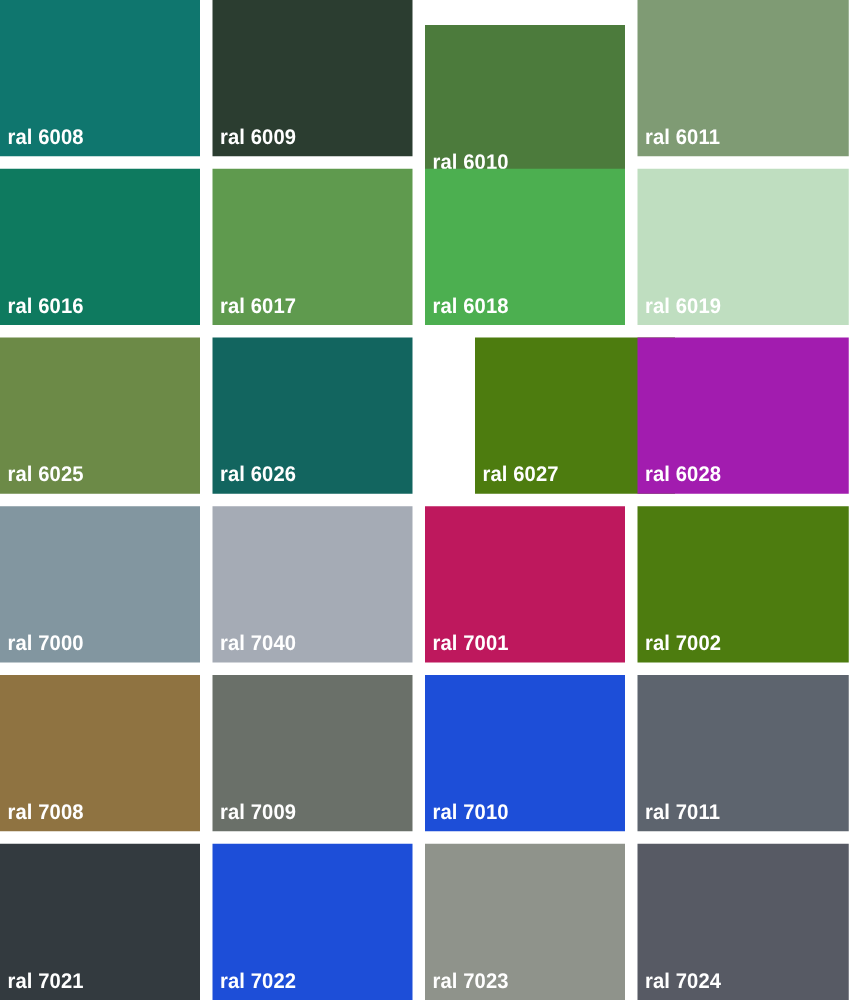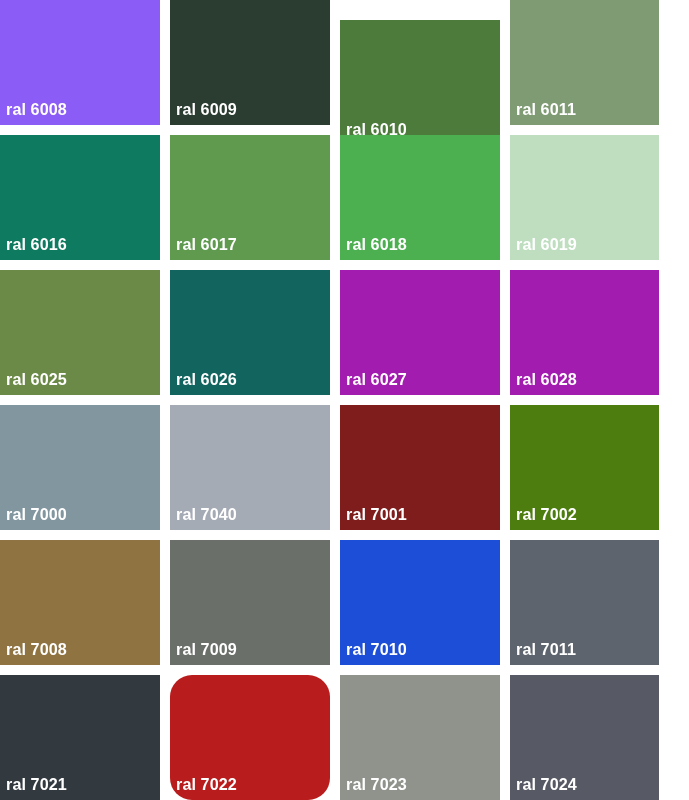--- a/index.html
+++ b/index.html
@@ -32,21 +32,21 @@
   .swatch {
     position: relative;
     box-sizing: border-box;
     width: 160px;
     height: 125px;
     overflow: hidden;
   }
 
   
   .swatch.col-4 {
-    width: 149px;
+    width: 169px;
   }
 
   .swatch-label {
     position: absolute;
     left: 6px;
     bottom: 5px;
     margin: 0;
     color: #ffffff;
     font-family: "Liberation Sans", sans-serif;
     font-size: 17px;
@@ -56,21 +56,21 @@
     white-space: nowrap;
     transform: scaleX(0.95);
     transform-origin: left bottom;
   }
 </style>
 </head>
 <body>
 
 <div id="chart">
   <div class="swatch-grid">
-      <div class="swatch" style="background: #8b5cf6; text-align: right;">
+      <div class="swatch" style="background: #0f766e; text-align: right;">
         <span class="swatch-label" style="color: rgb(255, 255, 255);">ral 6008</span>
       </div>
       <div class="swatch" style="background: rgb(43, 61, 48);">
         <span class="swatch-label" style="color: rgb(255, 255, 255);">ral 6009</span>
       </div>
       <div class="swatch" style="background: rgb(76, 123, 60); margin-top: 20px;">
         <span class="swatch-label" style="color: rgb(255, 255, 255);">ral 6010</span>
       </div>
       <div class="swatch col-4" style="background: rgb(127, 155, 116);">
         <span class="swatch-label" style="color: rgb(255, 255, 255);">ral 6011</span>
@@ -86,54 +86,54 @@
       </div>
       <div class="swatch col-4" style="background: rgb(191, 222, 192);">
         <span class="swatch-label" style="color: rgb(255, 255, 255);">ral 6019</span>
       </div>
       <div class="swatch" style="background: rgb(108, 138, 71);">
         <span class="swatch-label" style="color: rgb(255, 255, 255);">ral 6025</span>
       </div>
       <div class="swatch" style="background: rgb(18, 101, 95);">
         <span class="swatch-label" style="color: rgb(255, 255, 255);">ral 6026</span>
       </div>
-      <div class="swatch" style="background: #a21caf;">
+      <div class="swatch" style="background: #4d7c0f; margin-left: 40px;">
         <span class="swatch-label" style="color: rgb(255, 255, 255);">ral 6027</span>
       </div>
       <div class="swatch col-4" style="background: #a21caf;">
         <span class="swatch-label" style="color: rgb(255, 255, 255);">ral 6028</span>
       </div>
       <div class="swatch" style="background: rgb(130, 150, 160);">
         <span class="swatch-label" style="color: rgb(255, 255, 255);">ral 7000</span>
       </div>
       <div class="swatch" style="background: rgb(165, 171, 181);">
         <span class="swatch-label" style="color: rgb(255, 255, 255);">ral 7040</span>
       </div>
-      <div class="swatch" style="background: #7f1d1d;">
+      <div class="swatch" style="background: #be185d;">
         <span class="swatch-label" style="color: rgb(255, 255, 255);">ral 7001</span>
       </div>
       <div class="swatch col-4" style="background: #4d7c0f;">
         <span class="swatch-label" style="color: rgb(255, 255, 255);">ral 7002</span>
       </div>
       <div class="swatch" style="background: rgb(143, 115, 65);">
         <span class="swatch-label" style="color: rgb(255, 255, 255);">ral 7008</span>
       </div>
       <div class="swatch" style="background: rgb(106, 112, 105);">
         <span class="swatch-label" style="color: rgb(255, 255, 255);">ral 7009</span>
       </div>
       <div class="swatch" style="background: #1d4ed8;">
         <span class="swatch-label" style="color: rgb(255, 255, 255);">ral 7010</span>
       </div>
       <div class="swatch col-4" style="background: rgb(93, 100, 110);">
         <span class="swatch-label" style="color: rgb(255, 255, 255);">ral 7011</span>
       </div>
       <div class="swatch" style="background: rgb(51, 58, 63);">
         <span class="swatch-label" style="color: rgb(255, 255, 255);">ral 7021</span>
       </div>
-      <div class="swatch" style="background: #b91c1c; border-radius: 22px;">
+      <div class="swatch" style="background: #1d4ed8;">
         <span class="swatch-label" style="color: rgb(255, 255, 255);">ral 7022</span>
       </div>
       <div class="swatch" style="background: rgb(143, 147, 139);">
         <span class="swatch-label" style="color: rgb(255, 255, 255);">ral 7023</span>
       </div>
       <div class="swatch col-4" style="background: rgb(87, 90, 100);">
         <span class="swatch-label" style="color: rgb(255, 255, 255);">ral 7024</span>
       </div>
     </div>
 </div>

